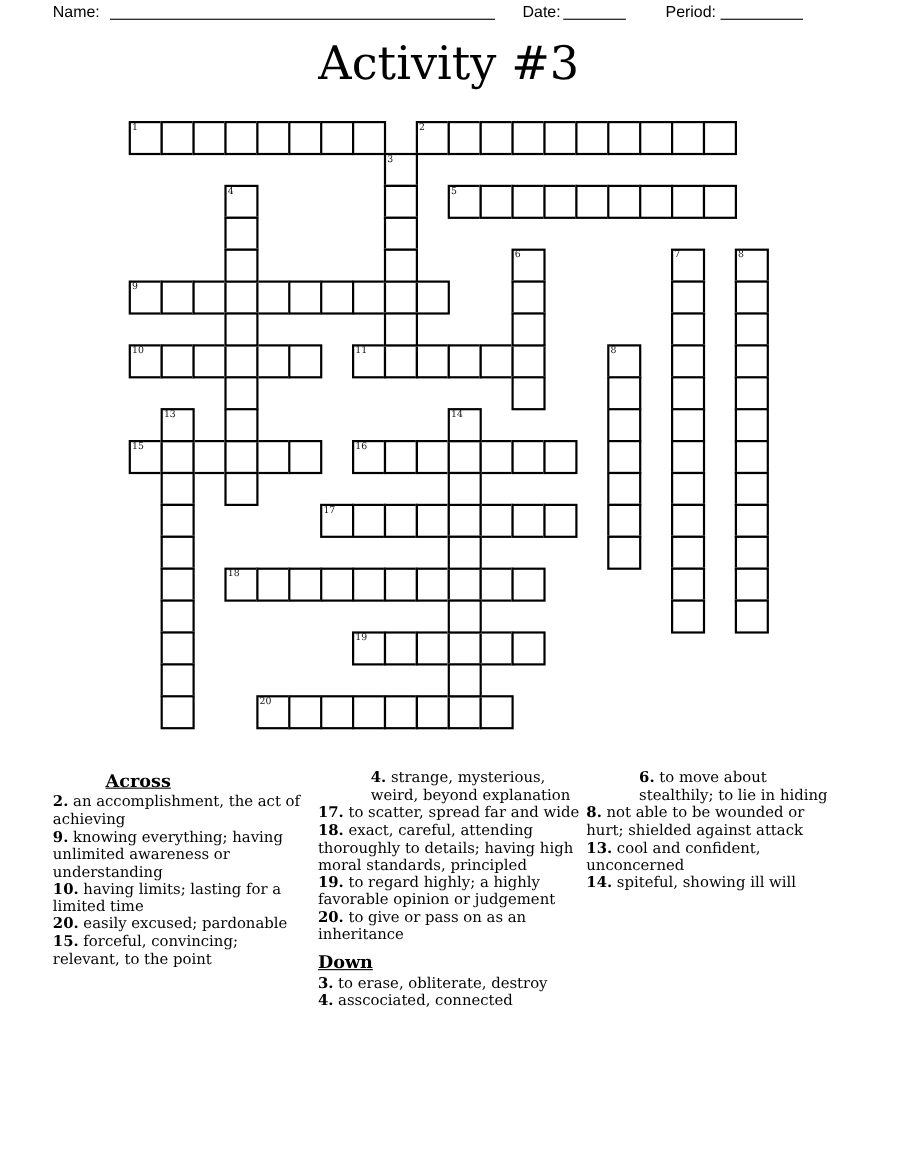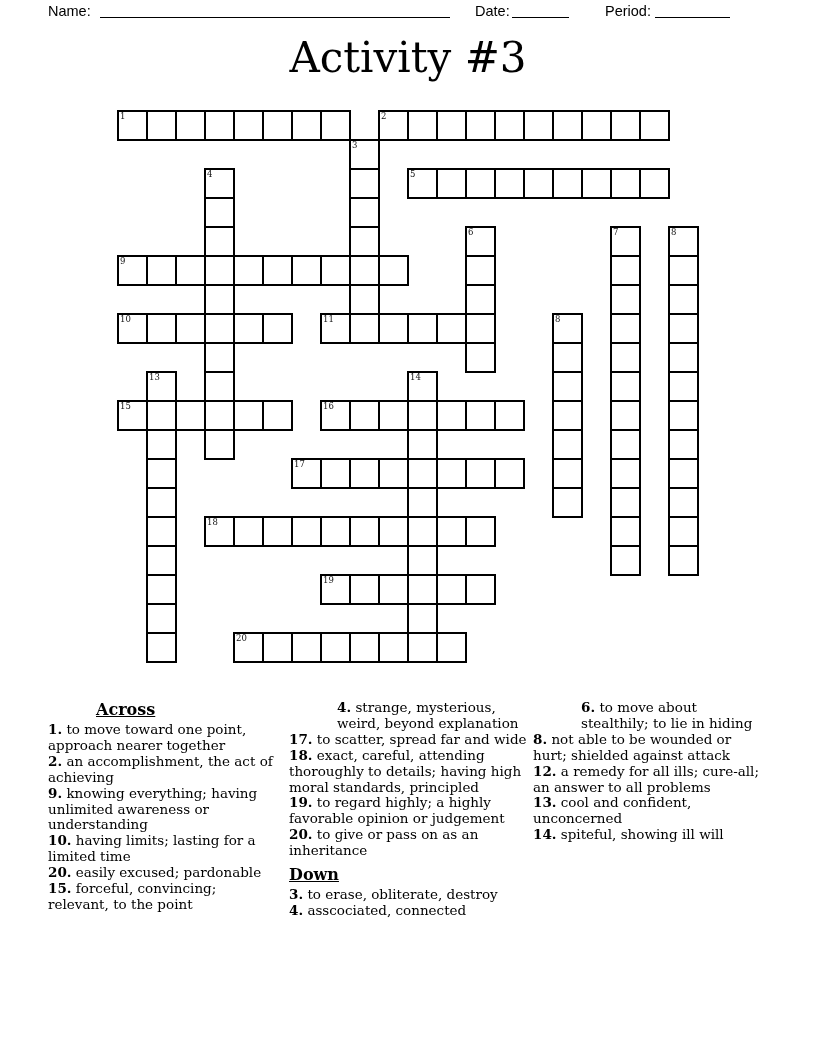--- a/index.html
+++ b/index.html
@@ -249,39 +249,37 @@
       </div>
       <div class="cell" style="left: 407px; top: 429px;"></div>
       <div class="cell" style="left: 407px; top: 487px;"></div>
       <div class="cell" style="left: 407px; top: 545px;"></div>
       <div class="cell" style="left: 407px; top: 603px;"></div>
     </div>
 
   <div id="clues">
       <div class="clue-col col-0">
         <div class="clue-header">Across</div>
-        <p class="clue"><b>1.</b> to move toward one point, approach nearer together</p>
         <p class="clue"><b>2.</b> an accomplishment, the act of achieving</p>
         <p class="clue"><b>9.</b> knowing everything; having unlimited awareness or understanding</p>
         <p class="clue"><b>10.</b> having limits; lasting for a limited time</p>
         <p class="clue"><b>20.</b> easily excused; pardonable</p>
         <p class="clue"><b>15.</b> forceful, convincing; relevant, to the point</p>
       </div>
       <div class="clue-col col-1">
         <p class="clue"><b>4.</b> strange, mysterious, weird, beyond explanation</p>
         <p class="clue"><b>17.</b> to scatter, spread far and wide</p>
         <p class="clue"><b>18.</b> exact, careful, attending thoroughly to details; having high moral standards, principled</p>
         <p class="clue"><b>19.</b> to regard highly; a highly favorable opinion or judgement</p>
         <p class="clue"><b>20.</b> to give or pass on as an inheritance</p>
         <div class="clue-header">Down</div>
         <p class="clue"><b>3.</b> to erase, obliterate, destroy</p>
         <p class="clue"><b>4.</b> asscociated, connected</p>
       </div>
       <div class="clue-col col-2">
         <p class="clue"><b>6.</b> to move about stealthily; to lie in hiding</p>
         <p class="clue"><b>8.</b> not able to be wounded or hurt; shielded against attack</p>
-        <p class="clue"><b>12.</b> a remedy for all ills; cure-all; an answer to all problems</p>
         <p class="clue"><b>13.</b> cool and confident, unconcerned</p>
         <p class="clue"><b>14.</b> spiteful, showing ill will</p>
       </div>
     </div>
 
 </div>
 
 </body></html>

